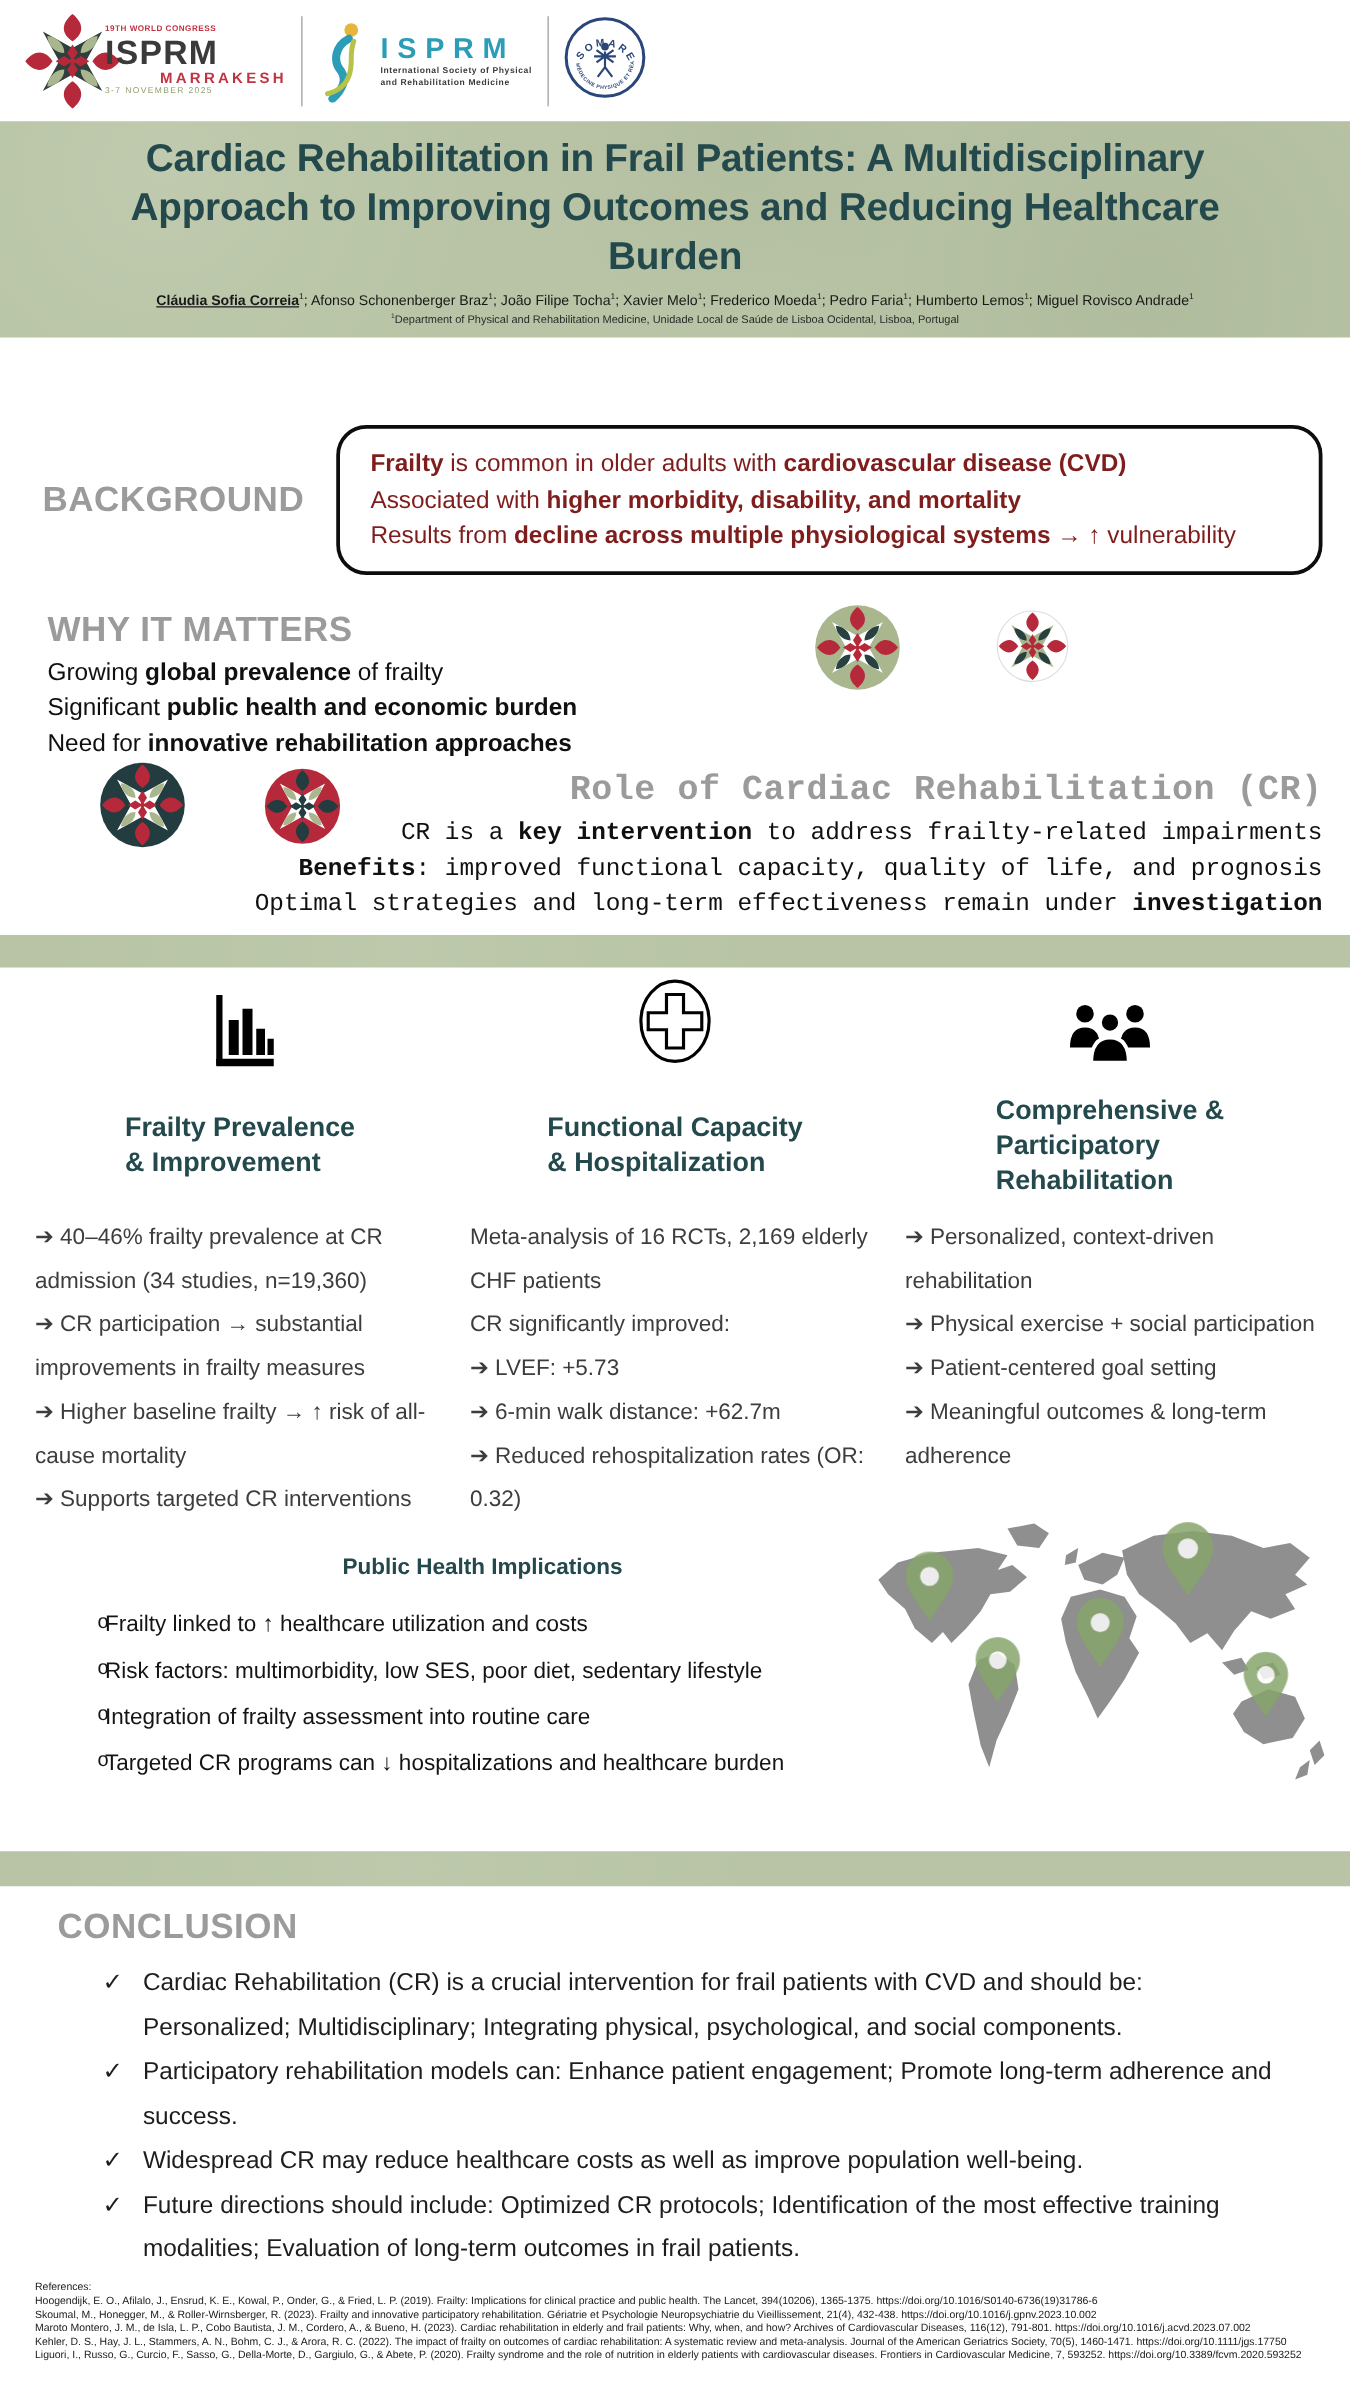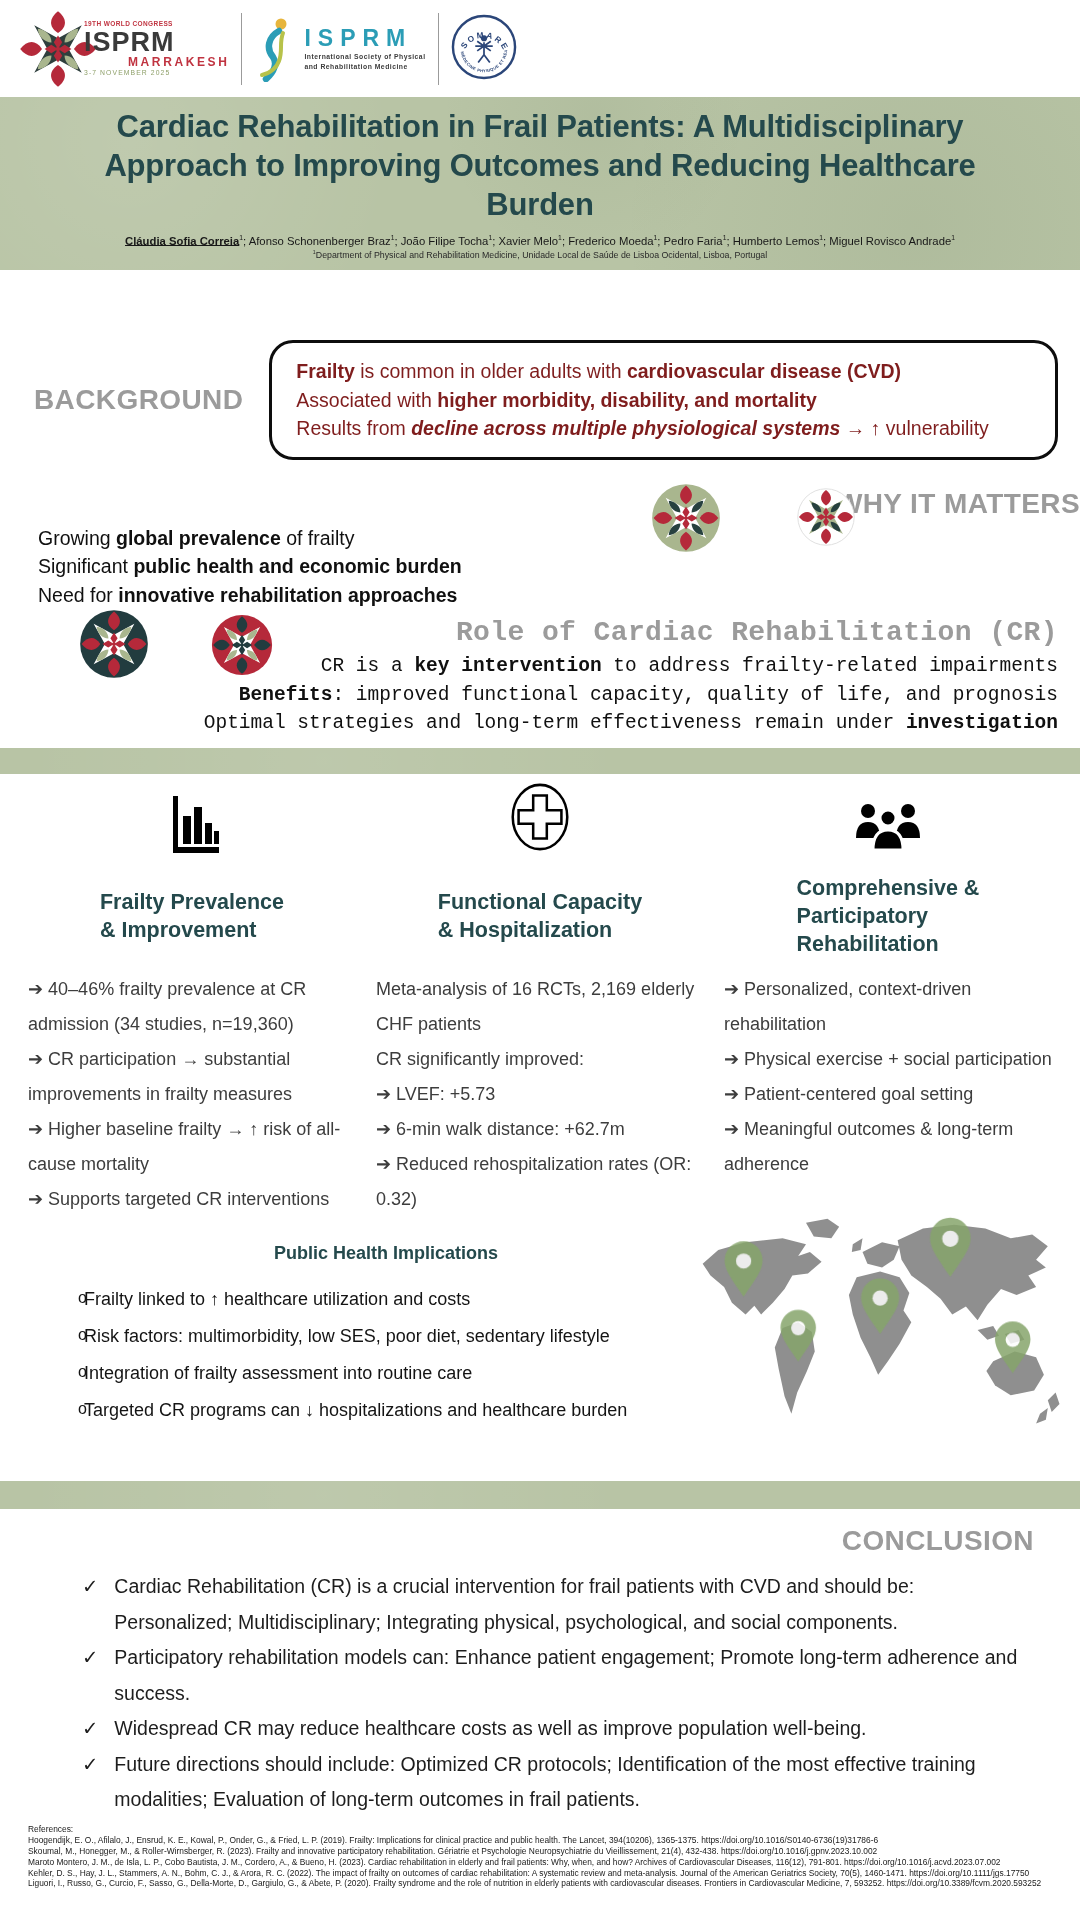--- a/index.html
+++ b/index.html
@@ -31,21 +31,21 @@
       radial-gradient(circle at 12% 25%, rgba(255,255,255,.10), transparent 28%),
       radial-gradient(circle at 85% 75%, rgba(70,90,60,.08), transparent 32%),
       radial-gradient(circle at 55% 10%, rgba(70,90,60,.06), transparent 25%);
   }
   .poster-title { width:910px; text-align:center; color:#24494c; font-size:31px; font-weight:800; line-height:1.26; letter-spacing:-.2px; }
   .authors { margin-top:10px; font-size:11.3px; color:#181818; text-align:center; }
   .affiliation { margin-top:3px; font-size:8.8px; color:#2a2a2a; text-align:center; }
 
   
   .bg-section { margin-top:70px; display:flex; align-items:center; padding:0 22px 0 34px; gap:26px; }
-  .gray-heading { color:#9b9b9b; font-weight:800; font-size:28px; letter-spacing:.4px;text-align:right; }
+  .gray-heading { color:#9b9b9b; font-weight:800; font-size:28px; letter-spacing:.4px; }
   .bg-box { flex:1; border:3px solid #0d0d0d; border-radius:24px; padding:14px 24px; font-size:19.5px; line-height:1.47; color:#7f1d1d; }
 
   
   .wim { margin-top:28px; padding-left:38px; }
   .wim-lines, .role-lines { font-size:19.5px; line-height:1.46; color:#101010; margin-top:4px; }
   .role { margin-top:8px; padding-right:22px; text-align:right;font-family:Liberation Mono, monospace; }
 
   .medallion { position:absolute; }
 
   
@@ -163,21 +163,21 @@
   <div class="poster-title">Cardiac Rehabilitation in Frail Patients: A Multidisciplinary Approach to Improving Outcomes and Reducing Healthcare Burden</div>
   <div class="authors"><span style="font-weight: 700; text-decoration: underline;">Cláudia Sofia Correia</span><sup>1</sup><span>; Afonso Schonenberger Braz</span><sup>1</sup><span>; João Filipe Tocha</span><sup>1</sup><span>; Xavier Melo</span><sup>1</sup><span>; Frederico Moeda</span><sup>1</sup><span>; Pedro Faria</span><sup>1</sup><span>; Humberto Lemos</span><sup>1</sup><span>; Miguel Rovisco Andrade</span><sup>1</sup></div>
   <div class="affiliation"><sup>1</sup><span>Department of Physical and Rehabilitation Medicine, Unidade Local de Saúde de Lisboa Ocidental, Lisboa, Portugal</span></div>
 </div>
 
 <div class="bg-section">
   <div class="gray-heading">BACKGROUND</div>
   <div class="bg-box">
     <div><span style="font-weight: 700;">Frailty</span><span> is common in older adults with </span><span style="font-weight: 700;">cardiovascular disease (CVD)</span></div>
     <div><span>Associated with </span><span style="font-weight: 700;">higher morbidity, disability, and mortality</span></div>
-    <div><span>Results from </span><span style="font-weight: 700; font-style: italic;">decline across multiple physiological systems</span><span> → ↑ vulnerability</span></div>
+    <div><span>Results from </span><span style="font-weight: 700;">decline across multiple physiological systems</span><span> → ↑ vulnerability</span></div>
   </div>
 </div>
 
 <div class="wim">
   <div class="gray-heading">WHY IT MATTERS</div>
   <div class="wim-lines">
     <div><span>Growing </span><span style="font-weight: 700;">global prevalence</span><span> of frailty</span></div>
     <div><span>Significant </span><span style="font-weight: 700;">public health and economic burden</span></div>
     <div><span>Need for </span><span style="font-weight: 700;">innovative rehabilitation approaches</span></div>
   </div>

